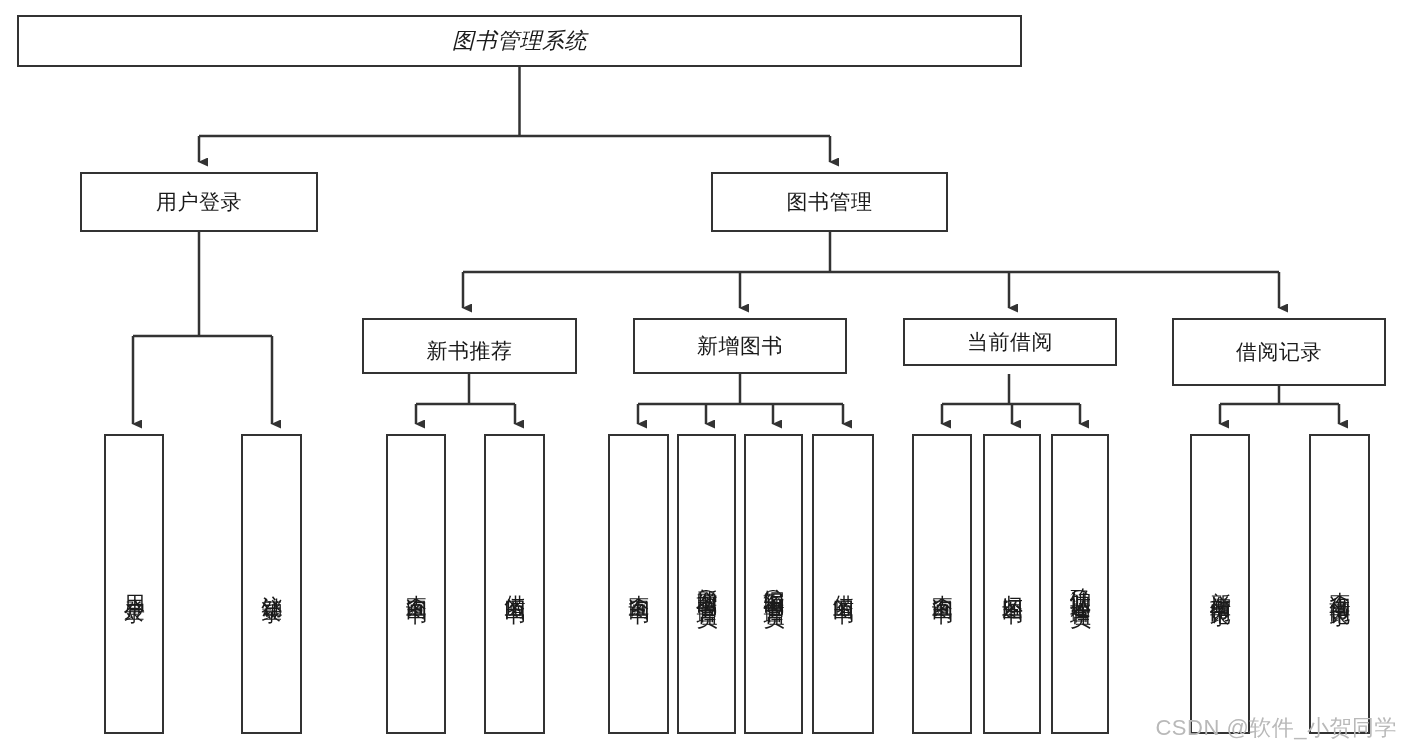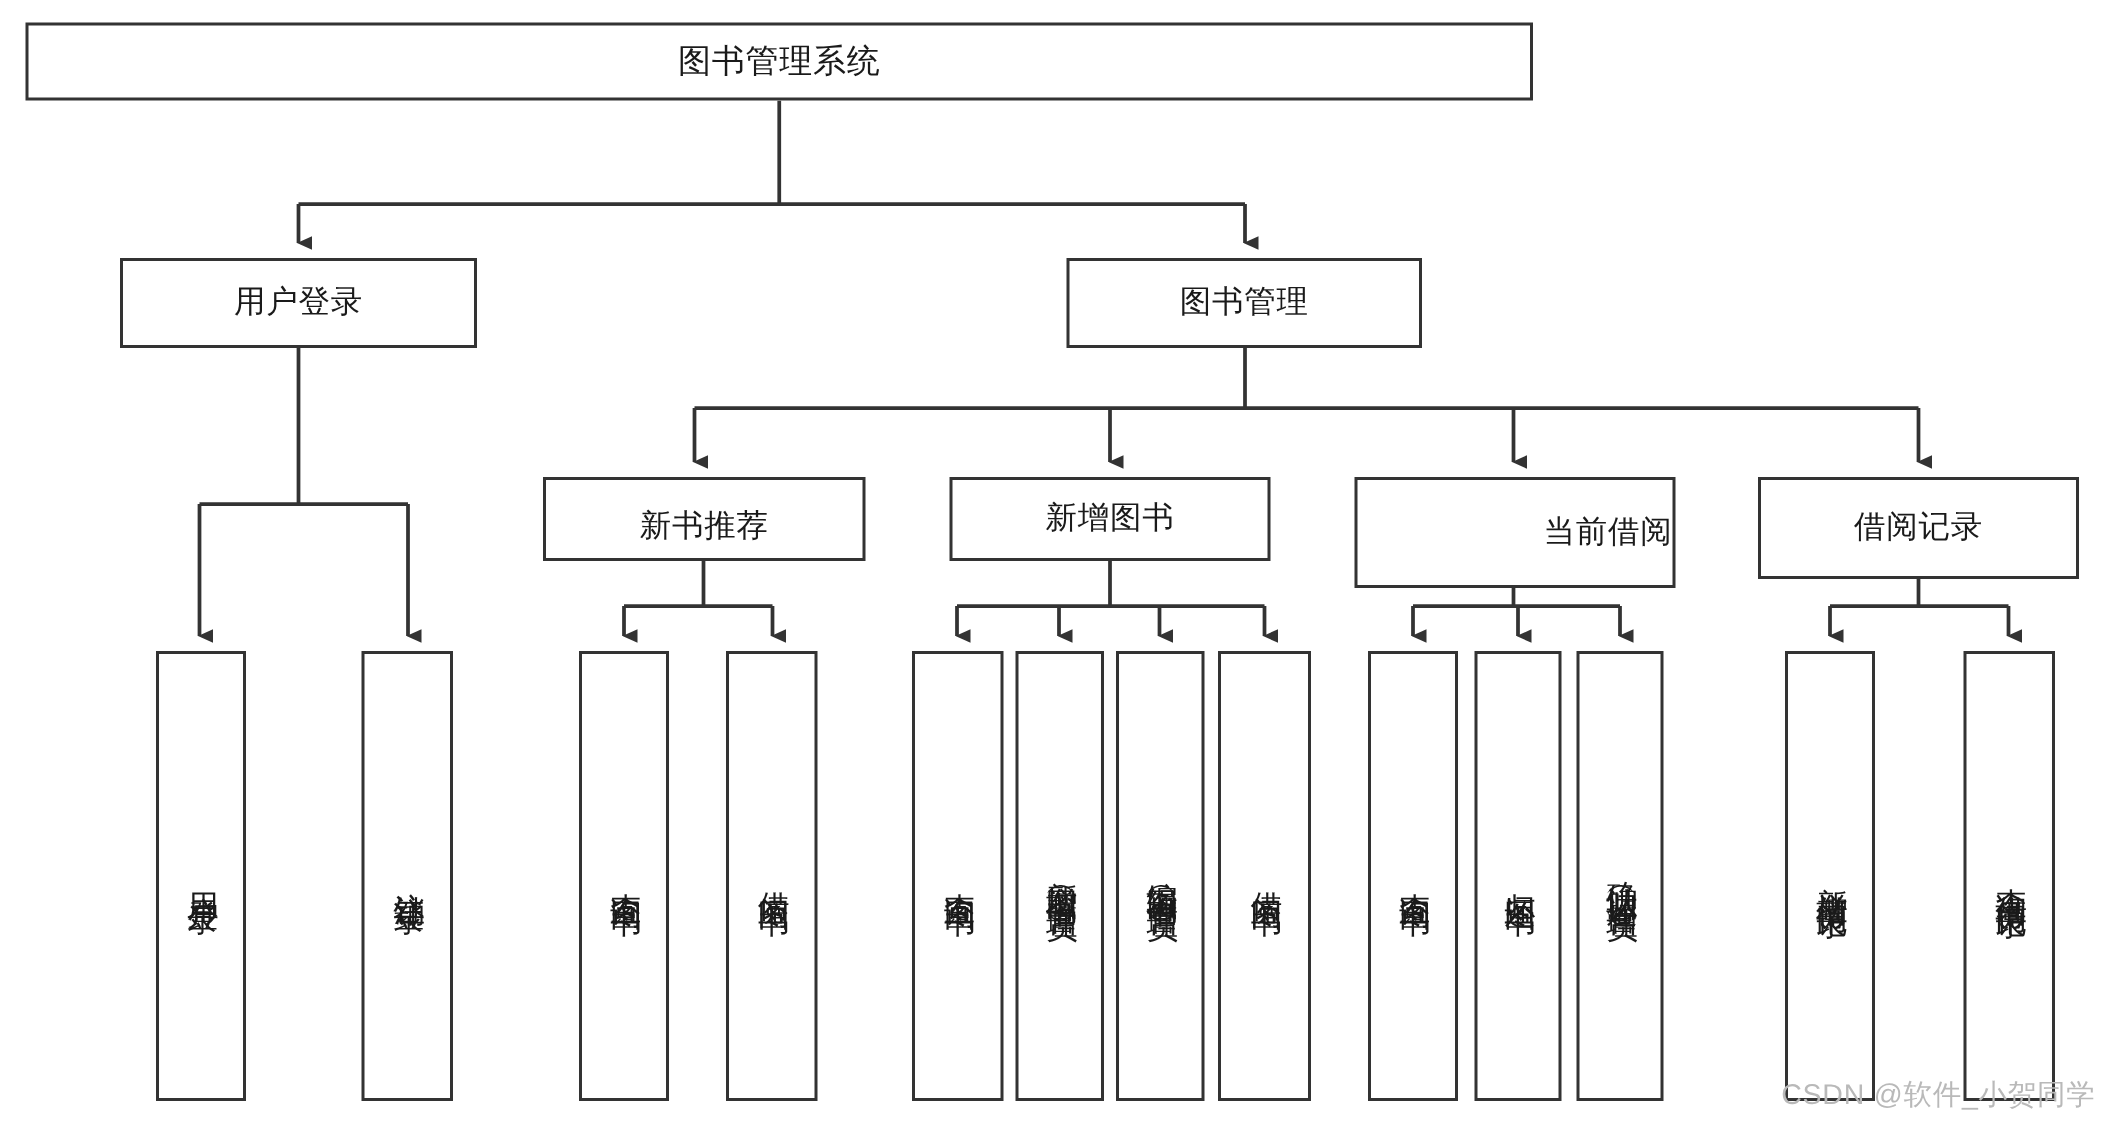--- a/index.html
+++ b/index.html
@@ -47,21 +47,21 @@
     text-orientation: upright;
     letter-spacing: 3px;
     font-size: 21px;
   }
   .node-box.root .node-label { font-size: 22px; }
   .watermark {
     position: absolute;
     right: 8px;
     bottom: 4px;
     color: #b9b9b9;
-    font-size: 19px;
+    font-size: 22px;
     letter-spacing: 0.5px;
     white-space: nowrap;
     pointer-events: none;
   }
 </style>
 </head>
 <body>
 
 <div id="diagram-root" style="background: rgb(255, 255, 255);">
 
@@ -111,38 +111,38 @@
       <path d="M1012,404 L1012,424" marker-end="url(#arrowhead)"></path>
       <path d="M1080,404 L1080,424" marker-end="url(#arrowhead)"></path>
 
       <path d="M1279,374 L1279,404"></path>
       <path d="M1220,404 L1339,404"></path>
       <path d="M1220,404 L1220,424" marker-end="url(#arrowhead)"></path>
       <path d="M1339,404 L1339,424" marker-end="url(#arrowhead)"></path>
     </g>
   </svg>
 
-  <div class="node-box root" style="left: 17px; top: 15px; width: 1005px; height: 52px; border-color: rgb(51, 51, 51); background: rgb(255, 255, 255);">
+  <div class="node-box root" style="left: 17px; top: 15px; width: 1005px; height: 52px; border-color: rgb(51, 51, 51); background: rgb(255, 255, 255); font-style: italic;">
     <span class="node-label" style="color: rgb(26, 26, 26);">图书管理系统</span>
   </div>
 
   <div class="node-box" style="left: 80px; top: 172px; width: 238px; height: 60px; border-color: rgb(51, 51, 51); background: rgb(255, 255, 255);">
     <span class="node-label" style="color: rgb(26, 26, 26);">用户登录</span>
   </div>
   <div class="node-box" style="left: 711px; top: 172px; width: 237px; height: 60px; border-color: rgb(51, 51, 51); background: rgb(255, 255, 255);">
     <span class="node-label" style="color: rgb(26, 26, 26);">图书管理</span>
   </div>
 
   <div class="node-box" style="left: 362px; top: 318px; width: 215px; height: 56px; border-color: rgb(51, 51, 51); background: rgb(255, 255, 255);">
     <span class="node-label" style="color: rgb(26, 26, 26); margin-top: 11px;">新书推荐</span>
   </div>
   <div class="node-box" style="left: 633px; top: 318px; width: 214px; height: 56px; border-color: rgb(51, 51, 51); background: rgb(255, 255, 255);">
     <span class="node-label" style="color: rgb(26, 26, 26);">新增图书</span>
   </div>
-  <div class="node-box" style="left: 903px; top: 318px; width: 214px; height: 74px; border-color: rgb(51, 51, 51); background: rgb(255, 255, 255); justify-content: flex-end;">
+  <div class="node-box" style="left: 903px; top: 318px; width: 214px; height: 48px; border-color: rgb(51, 51, 51); background: rgb(255, 255, 255);">
     <span class="node-label" style="color: rgb(26, 26, 26);">当前借阅</span>
   </div>
   <div class="node-box" style="left: 1172px; top: 318px; width: 214px; height: 68px; border-color: rgb(51, 51, 51); background: rgb(255, 255, 255);">
     <span class="node-label" style="color: rgb(26, 26, 26);">借阅记录</span>
   </div>
 
   <div class="node-box vertical" style="left: 104px; top: 434px; width: 60px; height: 300px; border-color: rgb(51, 51, 51); background: rgb(255, 255, 255);">
     <span class="node-label" style="color: rgb(26, 26, 26);">用户登录</span>
   </div>
   <div class="node-box vertical" style="left: 241px; top: 434px; width: 61px; height: 300px; border-color: rgb(51, 51, 51); background: rgb(255, 255, 255);">

